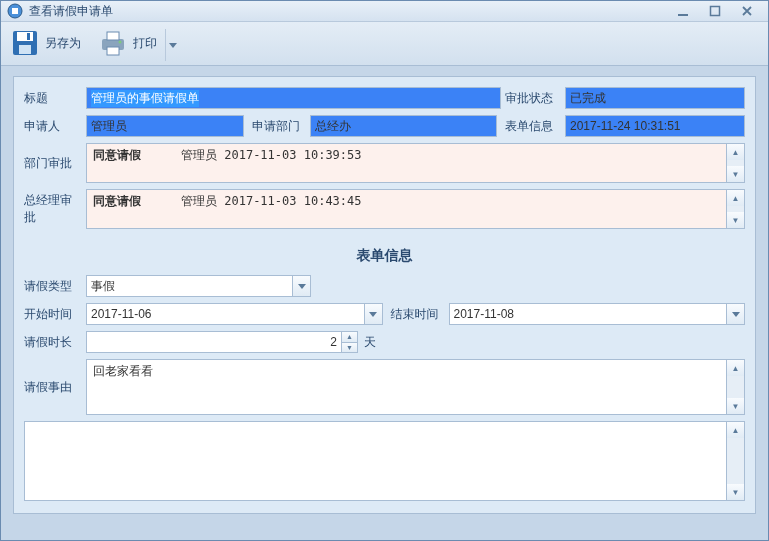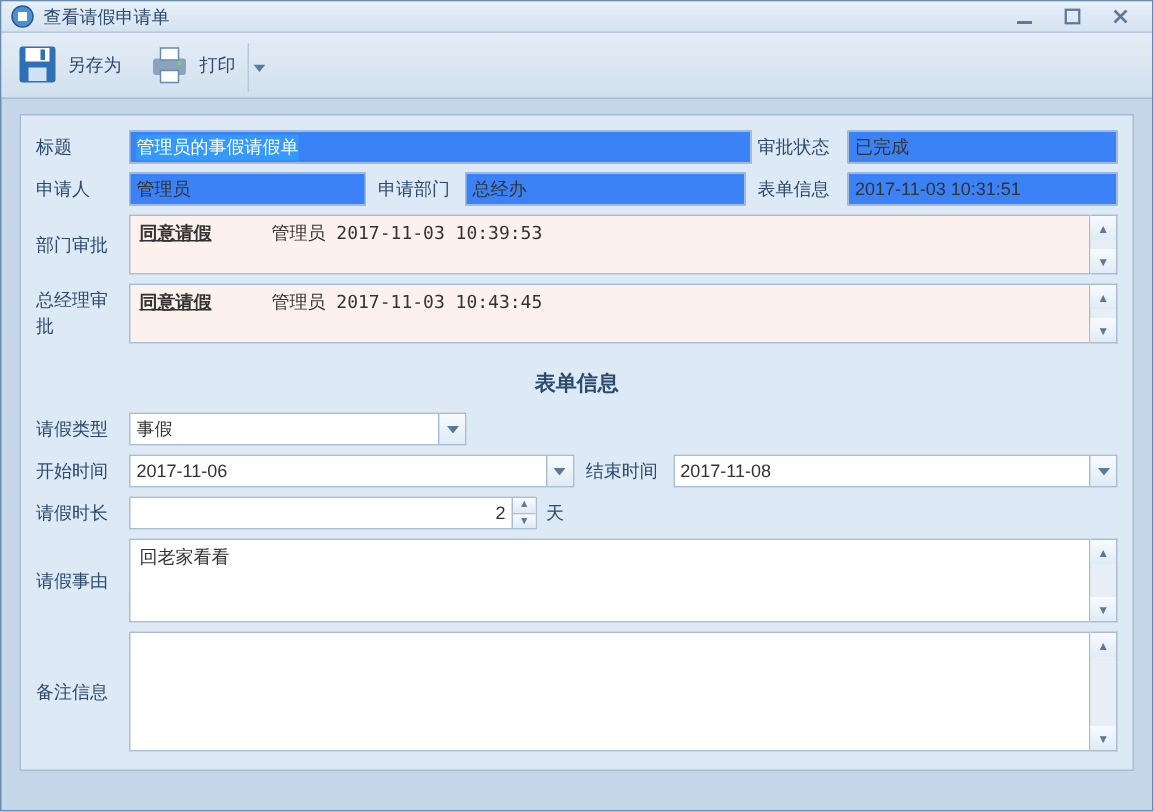--- a/index.html
+++ b/index.html
@@ -30,21 +30,21 @@
 .spin { display: flex; align-items: center; background: #fff; border: 1px solid #a8bdd4; height: 22px; }
 .spin .sval { flex: 1; padding: 2px 4px; text-align: right; font-size: 12px; }
 .spin .sbtns { width: 16px; height: 100%; border-left: 1px solid #a8bdd4; display: flex; flex-direction: column; }
 .spin .sb { flex: 1; display: flex; align-items: center; justify-content: center; background: linear-gradient(#f8fbfe,#e0ebf5); cursor: pointer; font-size: 7px; color: #5a7a9a; }
 .spin .sb:first-child { border-bottom: 1px solid #a8bdd4; }
 .multiline { flex: 1; display: flex; }
 .multiline .mbody { flex: 1; background: #fdf1ed; border: 1px solid #a8bdd4; padding: 4px 6px; font-size: 12px; line-height: 1.3; min-height: 36px; }
 .multiline .mbody.white { background: #fff; }
 .multiline .mscroll { width: 18px; background: #e6eef6; border: 1px solid #a8bdd4; border-left: none; display: flex; flex-direction: column; justify-content: space-between; }
 .multiline .ms { height: 16px; display: flex; align-items: center; justify-content: center; background: linear-gradient(#f8fbfe,#e0ebf5); color: #5a7a9a; font-size: 8px; cursor: pointer; }
-.approval-text b { font-weight: bold; text-decoration: underline; }
+.approval-text b { font-weight: bold; }
 .unit { margin-left: 6px; color: #2b4a6f; display: flex; align-items: center; }
 svg { display: block; }
 </style>
 </head>
 <body>
 
 <div class="window">
   <div class="titlebar">
     <span class="titlebar-icon">
       <svg width="16" height="16" viewBox="0 0 16 16">
@@ -120,21 +120,21 @@
         <div class="lbl">申请人</div>
         <div class="txt" style="width:158px">
             <span>管理员</span>
           </div>
         <div class="lbl" style="width:58px;margin-left:8px">申请部门</div>
         <div class="txt" style="flex:1">
             <span>总经办</span>
           </div>
         <div class="lbl" style="width:60px;margin-left:8px">表单信息</div>
         <div class="txt" style="width:180px">
-            <span>2017-11-03 10:31:51</span>
+            <span>2017-11-24 10:31:51</span>
           </div>
       </div>
 
       <div class="row">
         <div class="lbl tall" style="height:40px">部门审批</div>
         <div class="multiline">
           <div class="mbody approval-text"><b>同意请假</b>&nbsp;&nbsp;&nbsp;&nbsp;&nbsp;&nbsp;&nbsp;&nbsp;&nbsp;&nbsp;&nbsp;&nbsp;<span style="font-family:monospace">管理员 2017-11-03 10:39:53</span></div>
           <div class="mscroll">
             <div class="ms">▲</div>
             <div class="ms">▼</div>
@@ -205,21 +205,20 @@
         <div class="multiline">
           <div class="mbody white" style="min-height:56px">回老家看看</div>
           <div class="mscroll">
             <div class="ms">▲</div>
             <div class="ms">▼</div>
           </div>
         </div>
       </div>
 
       <div class="row" style="margin-bottom:0">
-        <div class="lbl tall" style="height:80px">备注信息</div>
         <div class="multiline">
           <div class="mbody white" style="min-height:80px"></div>
           <div class="mscroll">
             <div class="ms">▲</div>
             <div class="ms">▼</div>
           </div>
         </div>
       </div>
 
     </div>

